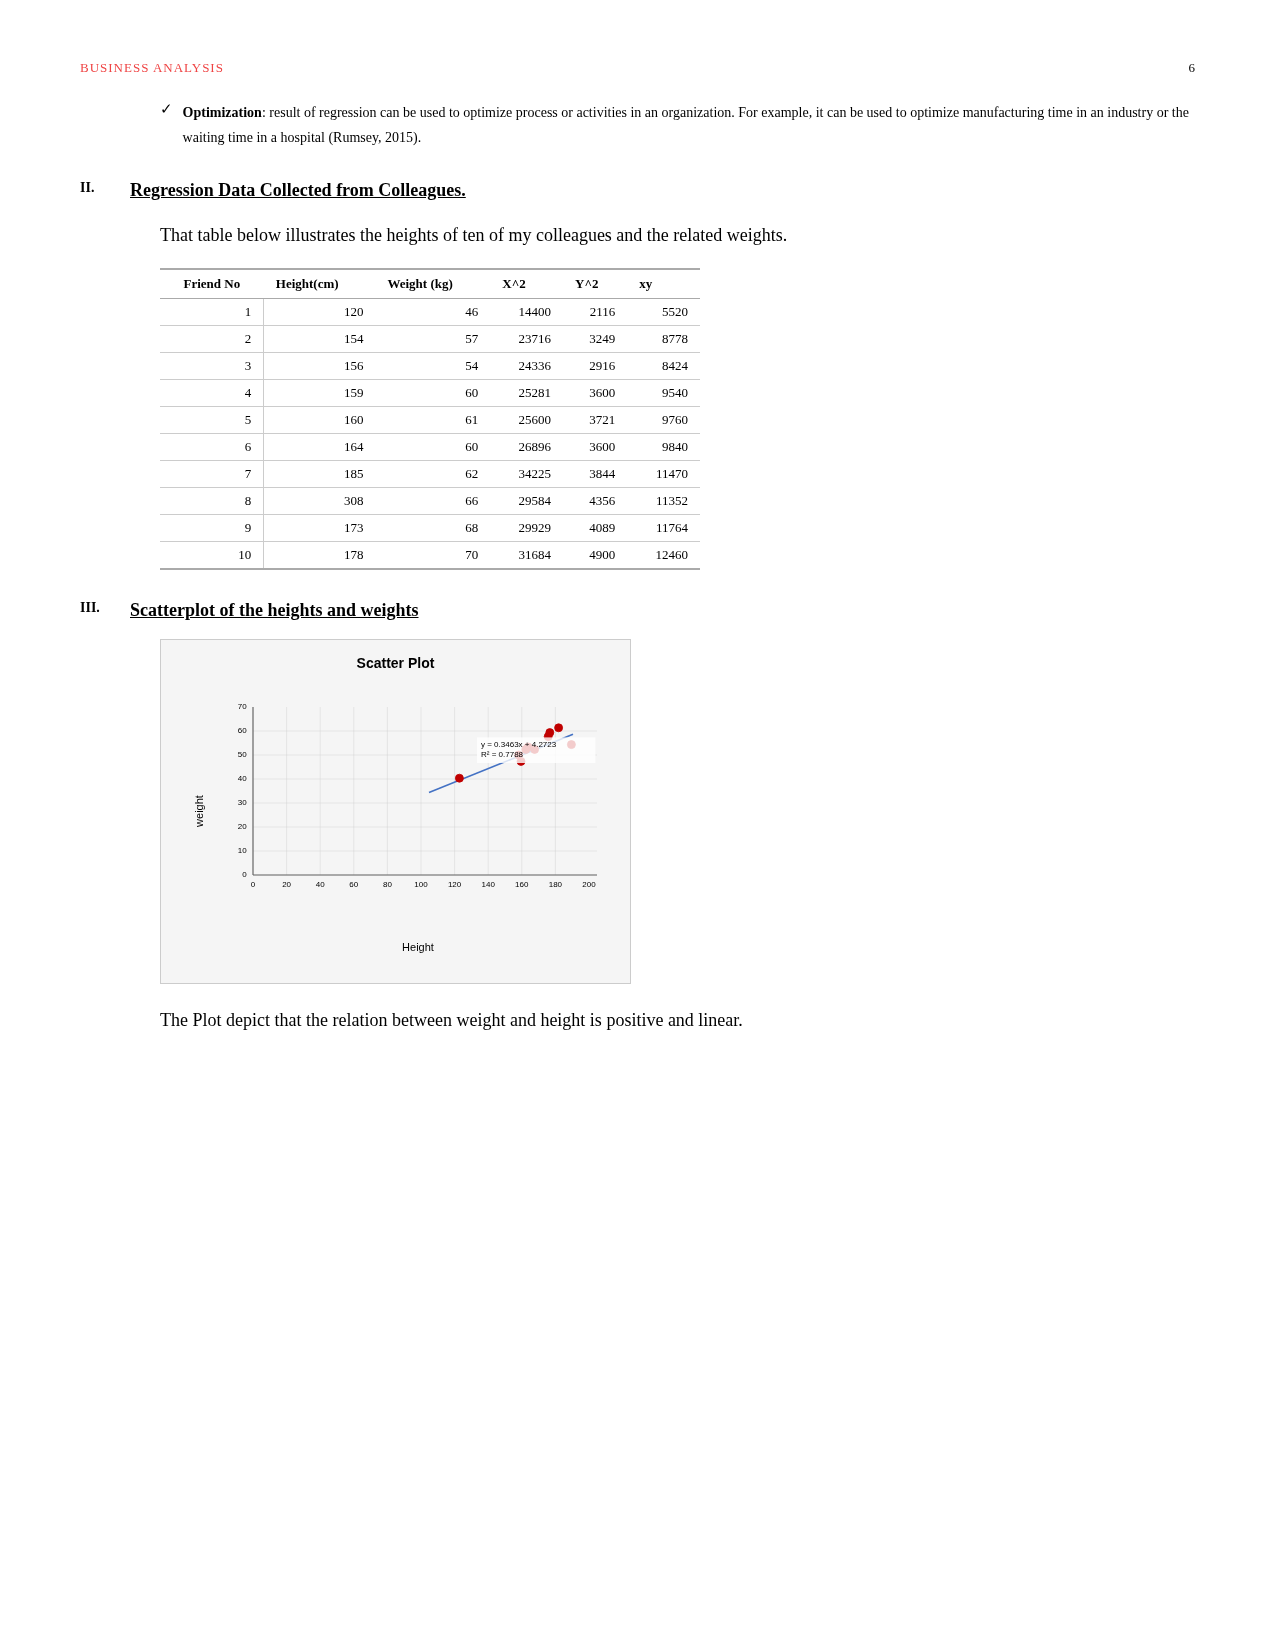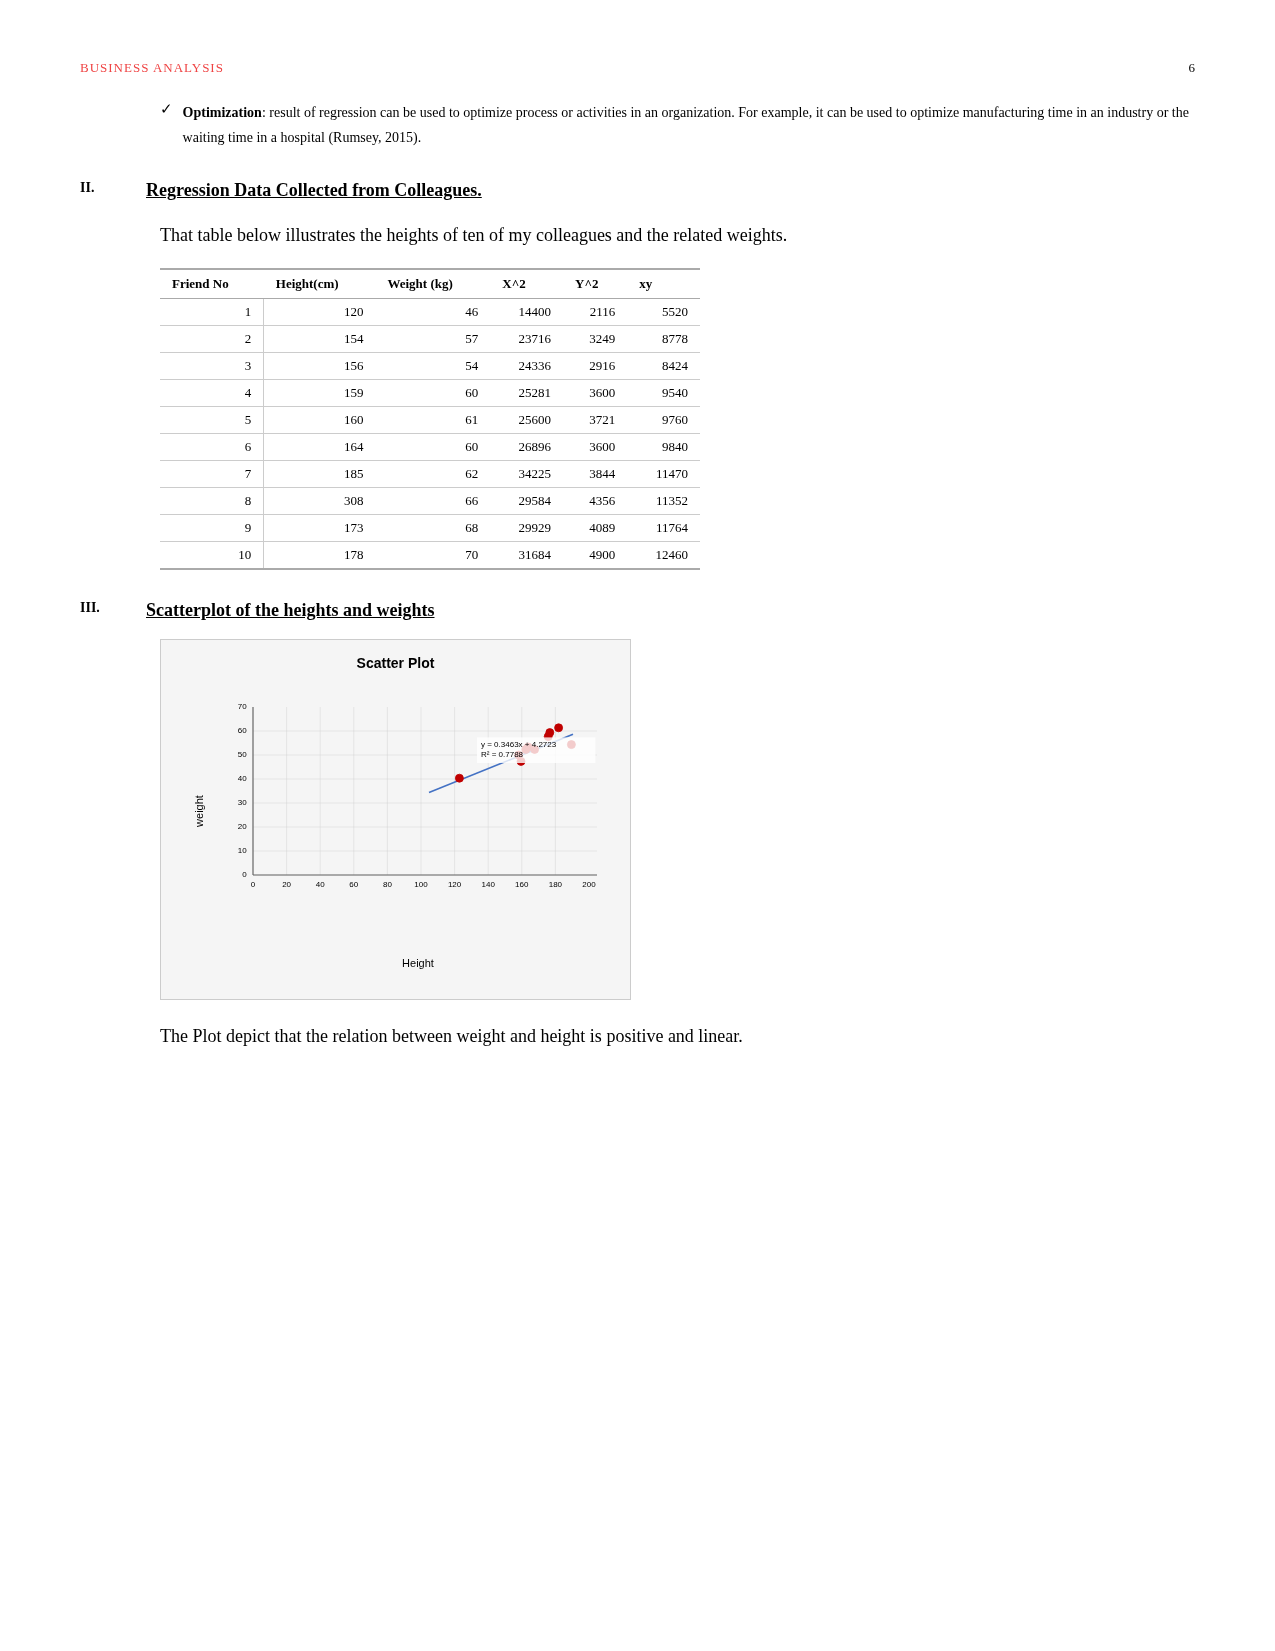--- a/index.html
+++ b/index.html
@@ -50,21 +50,20 @@
       color: #000;
     }
     .bullet-text strong {
       font-weight: bold;
     }
     .section-heading {
       display: flex;
       align-items: flex-start;
       margin-bottom: 18px;
       margin-top: 30px;
-      gap: 16px;
     }
     .section-num {
       font-weight: bold;
       font-size: 14px;
       margin-right: 20px;
       min-width: 30px;
     }
     .section-title {
       font-weight: bold;
       font-size: 18px;
@@ -98,21 +97,21 @@
     .data-table td {
       border-bottom: 1px solid #ccc;
       padding: 5px 12px;
       text-align: right;
     }
     .data-table td:first-child {
       text-align: right;
       border-right: 1px solid #ccc;
     }
     .data-table th:first-child {
-      text-align: left;
+      text-align: center;
     }
     .data-table tr:last-child td {
       border-bottom: 2px solid #aaa;
     }
     
     .chart-container {
       width: 471px;
       background: #f5f5f5;
       border: 1px solid #ccc;
       padding: 15px 15px 30px 15px;
@@ -139,21 +138,21 @@
       top: 50%;
       transform: translateY(-50%) rotate(-90deg);
       font-size: 11px;
       font-family: Arial, sans-serif;
       color: #000;
     }
     .x-axis-label {
       text-align: center;
       font-size: 11px;
       font-family: Arial, sans-serif;
-      margin-top: 16px;
+      margin-top: 0;
       margin-left: 45px;
       color: #000;
     }
     .chart-svg {
       width: 100%;
       height: 100%;
     }
   </style>
 </head>
 <body>

